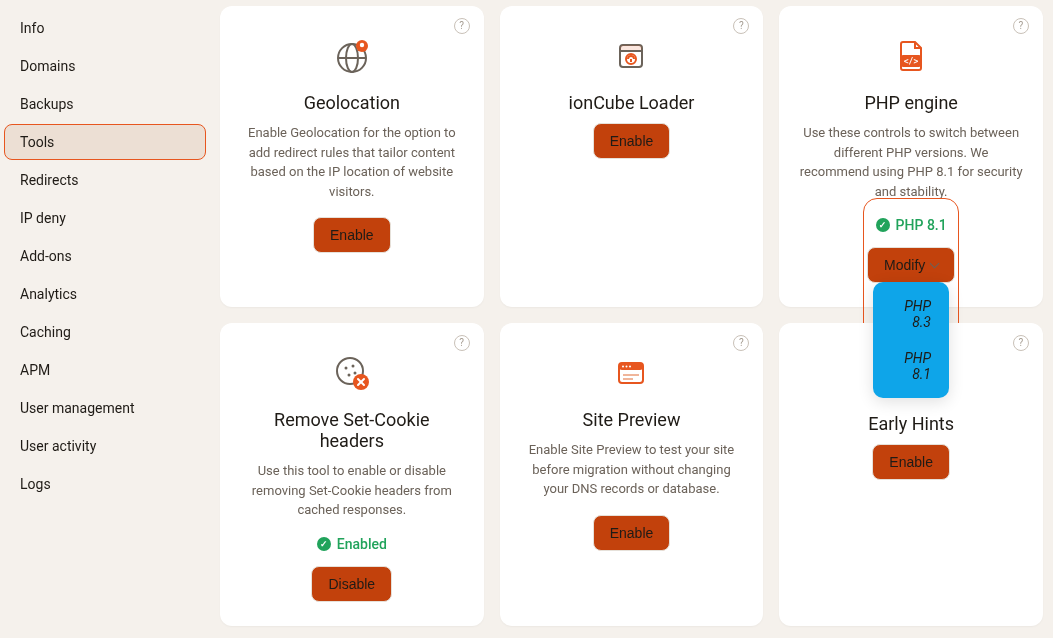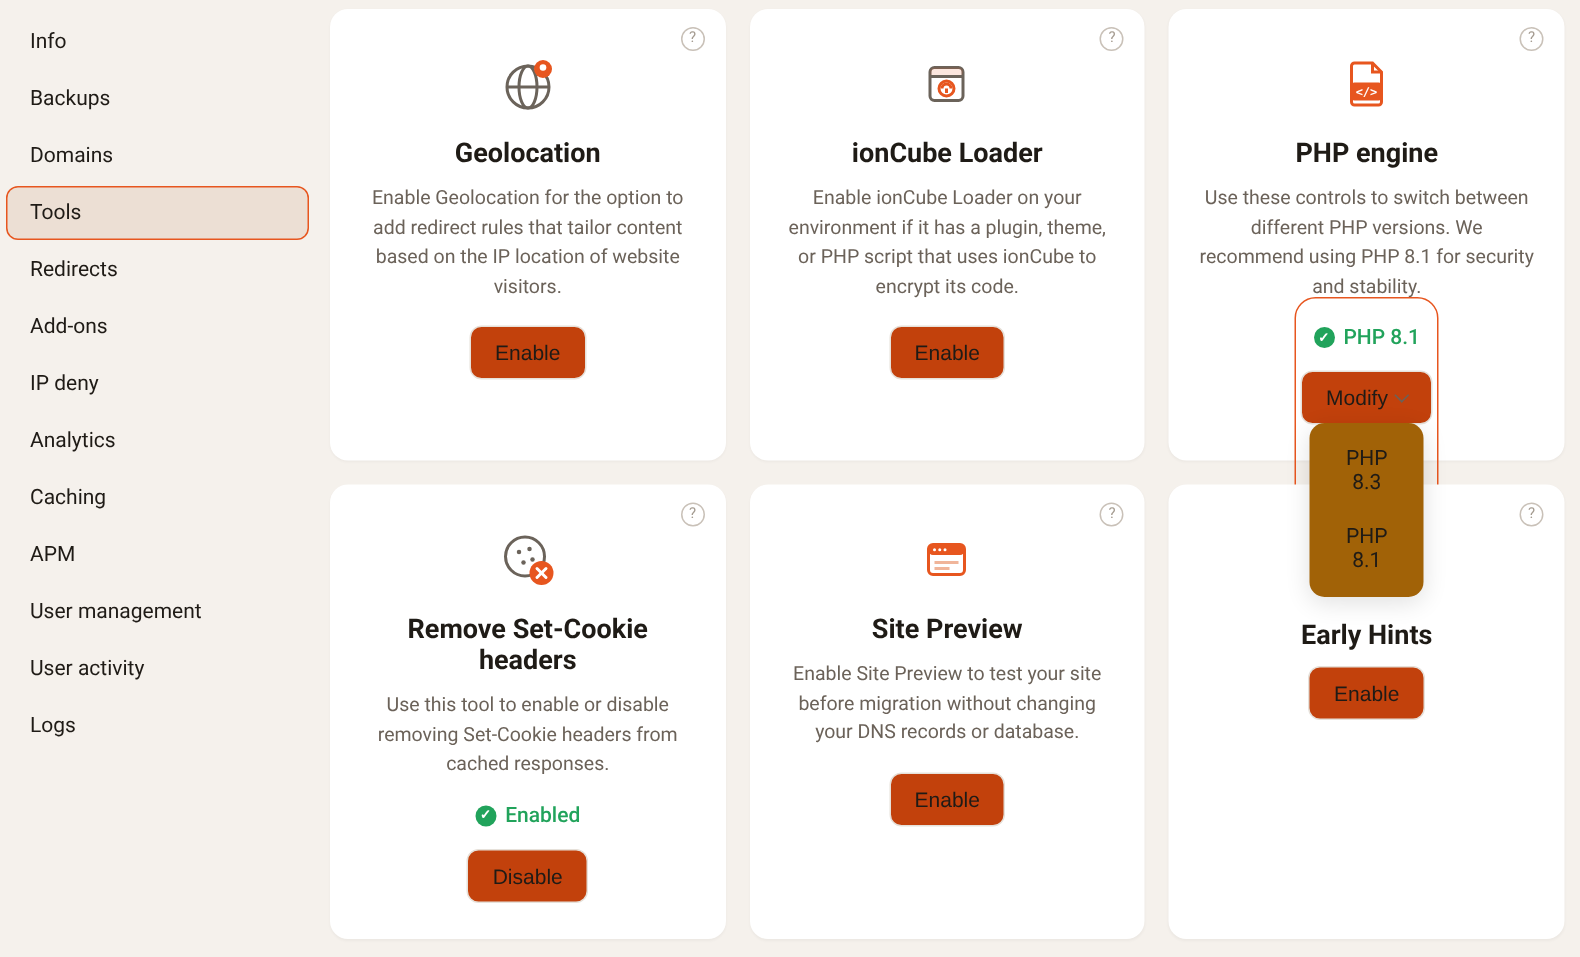--- a/index.html
+++ b/index.html
@@ -77,21 +77,21 @@
     border-radius:50%;
     color:#a59c91;
     font-size:10px;
     line-height:14px;
     cursor:pointer;
     background:#fff;
   }
   .card h3{
     margin:14px 0 10px 0;
     font-size:18px;
-    font-weight:700;
+    font-weight:400;
     color:#1f1b16;
   }
   .card p.desc{
     margin:0 0 16px 0;
     color:var(--muted);
     font-size:13px;
     line-height:1.5;
   }
   .btn{
     display:inline-flex;
@@ -145,49 +145,50 @@
     height:190px;
     border:1.5px solid var(--accent);
     border-radius:14px;
     pointer-events:none;
   }
   .dropdown{
     position:absolute;
     top:276px;
     left:94px;
     right:94px;
-    background:#a16207;
+    background:#0ea5e9;
     border-radius:10px;
     box-shadow:0 4px 16px rgba(0,0,0,0.12);
     z-index:5;
     padding:6px;
-    text-align:center;
+    text-align:right;
+    font-style:italic;
   }
   .dropdown .opt{
     padding:10px 12px;
     border-radius:6px;
     cursor:pointer;
     font-size:14px;
     color:var(--text);
   }
   
   .icon{width:44px;height:44px;display:flex;align-items:center;justify-content:center;}
   svg{display:block;}
 </style>
 </head>
 <body>
 
 <nav class="sidebar">
   <div class="side-item">Info</div>
+  <div class="side-item">Domains</div>
   <div class="side-item">Backups</div>
-  <div class="side-item">Domains</div>
   <div class="side-item active">Tools</div>
   <div class="side-item">Redirects</div>
+  <div class="side-item">IP deny</div>
   <div class="side-item">Add-ons</div>
-  <div class="side-item">IP deny</div>
   <div class="side-item">Analytics</div>
   <div class="side-item">Caching</div>
   <div class="side-item">APM</div>
   <div class="side-item">User management</div>
   <div class="side-item">User activity</div>
   <div class="side-item">Logs</div>
 </nav>
 
 <main class="main">
 
@@ -213,21 +214,20 @@
       <svg width="40" height="40" viewBox="0 0 40 40" fill="none">
         <rect x="9" y="9" width="22" height="22" rx="3" stroke="#6b635a" stroke-width="2"></rect>
         <rect x="9" y="9" width="22" height="6" rx="3" fill="#e7561f" opacity="0.15"></rect>
         <line x1="9" y1="15" x2="31" y2="15" stroke="#6b635a" stroke-width="2"></line>
         <circle cx="20" cy="23" r="5" stroke="#e7561f" stroke-width="2"></circle>
         <path d="M17 23 a3 3 0 0 1 6 0" stroke="#e7561f" stroke-width="2" fill="none"></path>
         <line x1="20" y1="23" x2="20" y2="26" stroke="#e7561f" stroke-width="2"></line>
       </svg>
     </div>
     <h3>ionCube Loader</h3>
-    <p class="desc">Enable ionCube Loader on your environment if it has a plugin, theme, or PHP script that uses ionCube to encrypt its code.</p>
     <button class="btn">Enable</button>
   </div>
 
   <div class="card" style="overflow:visible">
     <div class="help">?</div>
     <div class="icon">
       <svg width="40" height="40" viewBox="0 0 40 40" fill="none">
         <path d="M12 6h12l6 6v20a2 2 0 0 1-2 2H12a2 2 0 0 1-2-2V8a2 2 0 0 1 2-2z" stroke="#e7561f" stroke-width="2" fill="#fff"></path>
         <path d="M24 6v6h6" stroke="#e7561f" stroke-width="2" fill="none"></path>
         <rect x="10" y="19" width="20" height="12" rx="2" fill="#e7561f"></rect>

